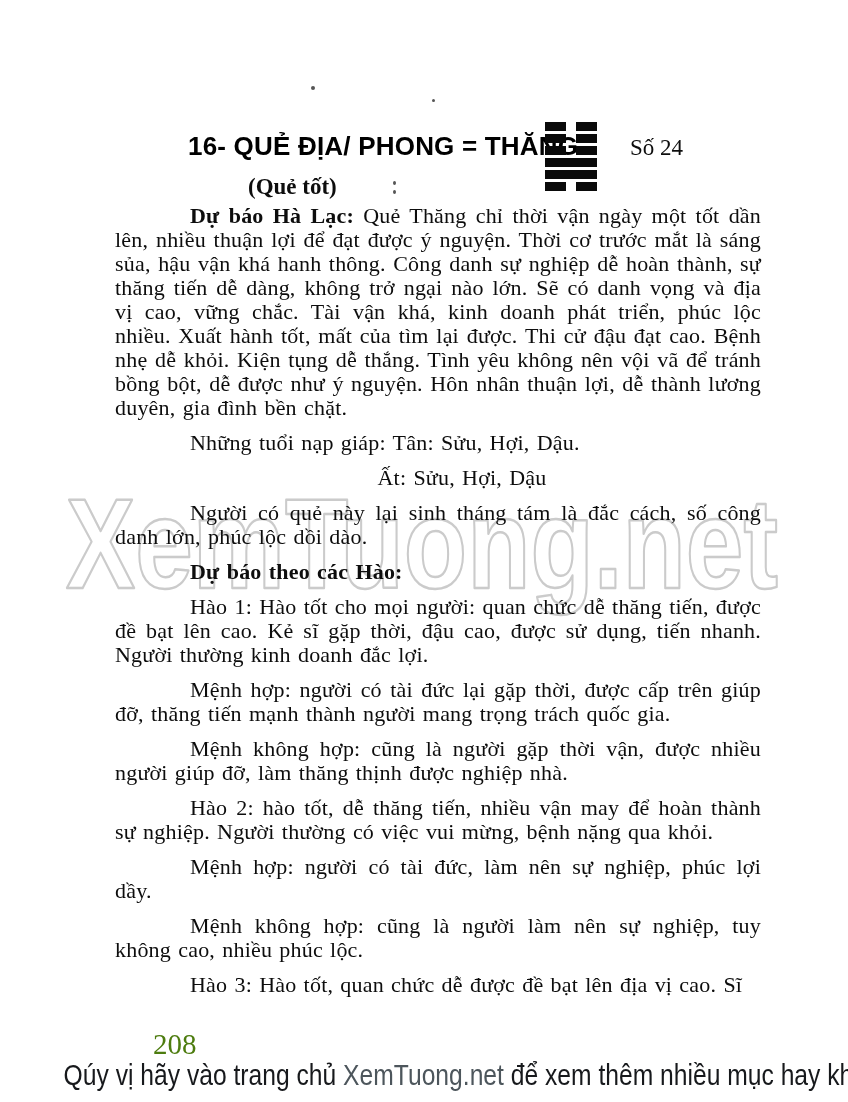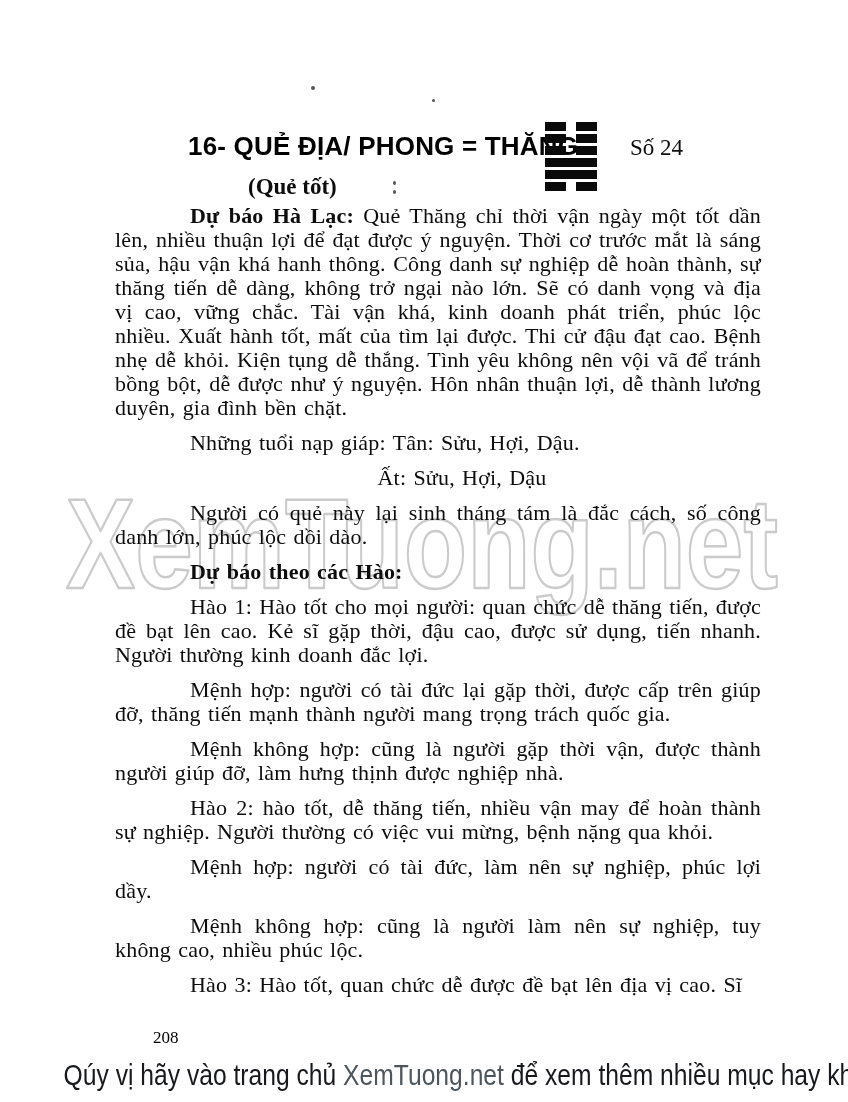--- a/index.html
+++ b/index.html
@@ -45,21 +45,21 @@
     text-align:justify;
   }
   .para{text-indent:75px;margin:0 0 0 0;padding-top:11px;}
   .para.first{padding-top:0;}
   .line-center{text-align:center;padding-left:48px;padding-top:11px;text-indent:0;}
   .seg-b{font-weight:bold;}
   .seg-i{}
   
   .page-number{
     position:absolute;left:153px;top:1028px;z-index:1;
-    font-size:17px;color:#000000;
+    font-size:29px;color:#4d7c0f;
   }
   .footer{
     position:absolute;left:0;right:0;top:1055px;z-index:1;
     text-align:center;
     font-family:"Liberation Sans", sans-serif;
     font-size:29px;line-height:40px;
     color:#17191c;
     transform:scaleX(0.85);transform-origin:50% 50%;
     white-space:nowrap;
   }
@@ -112,21 +112,21 @@
   <span class="speck colon-b"></span>
 
   <div class="content">
     <div class="para first"><span class="seg-b">Dự báo Hà Lạc: </span><span class="seg-n">Quẻ Thăng chỉ </span><span class="seg-i">thời vận</span><span class="seg-n"> ngày một tốt dần lên, nhiều thuận lợi để đạt được ý nguyện. Thời cơ trước mắt là sáng sủa, hậu vận khá hanh thông. </span><span class="seg-i">Công danh</span><span class="seg-n"> sự nghiệp dễ hoàn thành, sự thăng tiến dễ dàng, không trở ngại nào lớn. Sẽ có danh vọng và địa vị cao, vững chắc. </span><span class="seg-i">Tài vận</span><span class="seg-n"> khá, kinh doanh phát triển, phúc lộc nhiều. </span><span class="seg-i">Xuất hành</span><span class="seg-n"> tốt, mất của tìm lại được. </span><span class="seg-i">Thi cử</span><span class="seg-n"> đậu đạt cao. </span><span class="seg-i">Bệnh nhẹ</span><span class="seg-n"> dễ khỏi. </span><span class="seg-i">Kiện tụng</span><span class="seg-n"> dễ thắng. </span><span class="seg-i">Tình yêu</span><span class="seg-n"> không nên vội vã để tránh bồng bột, dễ được như ý nguyện. </span><span class="seg-i">Hôn nhân</span><span class="seg-n"> thuận lợi, dễ thành lương duyên, gia đình bền chặt.</span></div>
     <div class="para"><span class="seg-i">Những tuổi nạp giáp: Tân:</span><span class="seg-n"> Sửu, Hợi, Dậu.</span></div>
     <div class="line-center"><span class="seg-i">Ất:</span><span class="seg-n"> Sửu, Hợi, Dậu</span></div>
     <div class="para"><span class="seg-n">Người có quẻ này lại sinh tháng tám là đắc cách, số công danh lớn, phúc lộc dồi dào.</span></div>
     <div class="para"><span class="seg-b">Dự báo theo các Hào:</span></div>
     <div class="para"><span class="seg-i">Hào 1: Hào</span><span class="seg-n"> tốt cho mọi người: quan chức dễ thăng tiến, được đề bạt lên cao. Kẻ sĩ gặp thời, đậu cao, được sử dụng, tiến nhanh. Người thường kinh doanh đắc lợi.</span></div>
     <div class="para"><span class="seg-n">Mệnh hợp: người có tài đức lại gặp thời, được cấp trên giúp đỡ, thăng tiến mạnh thành người mang trọng trách quốc gia.</span></div>
-    <div class="para"><span class="seg-n">Mệnh không hợp: cũng là người gặp thời vận, được thành người giúp đỡ, làm hưng thịnh được nghiệp nhà.</span></div>
+    <div class="para"><span class="seg-n">Mệnh không hợp: cũng là người gặp thời vận, được nhiều người giúp đỡ, làm thăng thịnh được nghiệp nhà.</span></div>
     <div class="para"><span class="seg-i">Hào 2:</span><span class="seg-n"> hào tốt, dễ thăng tiến, nhiều vận may để hoàn thành sự nghiệp. Người thường có việc vui mừng, bệnh nặng qua khỏi.</span></div>
     <div class="para"><span class="seg-n">Mệnh hợp: người có tài đức, làm nên sự nghiệp, phúc lợi dầy.</span></div>
     <div class="para"><span class="seg-n">Mệnh không hợp: cũng là người làm nên sự nghiệp, tuy không cao, nhiều phúc lộc.</span></div>
     <div class="para"><span class="seg-i">Hào 3:</span><span class="seg-n"> Hào tốt, quan chức dễ được đề bạt lên địa vị cao. Sĩ</span></div>
   </div>
 
   <div class="page-number">208</div>
   <div class="footer">
     <span>Qúy vị hãy vào trang chủ </span><span class="site">XemTuong.net</span><span> để xem thêm nhiều mục hay khác</span>
   </div>

